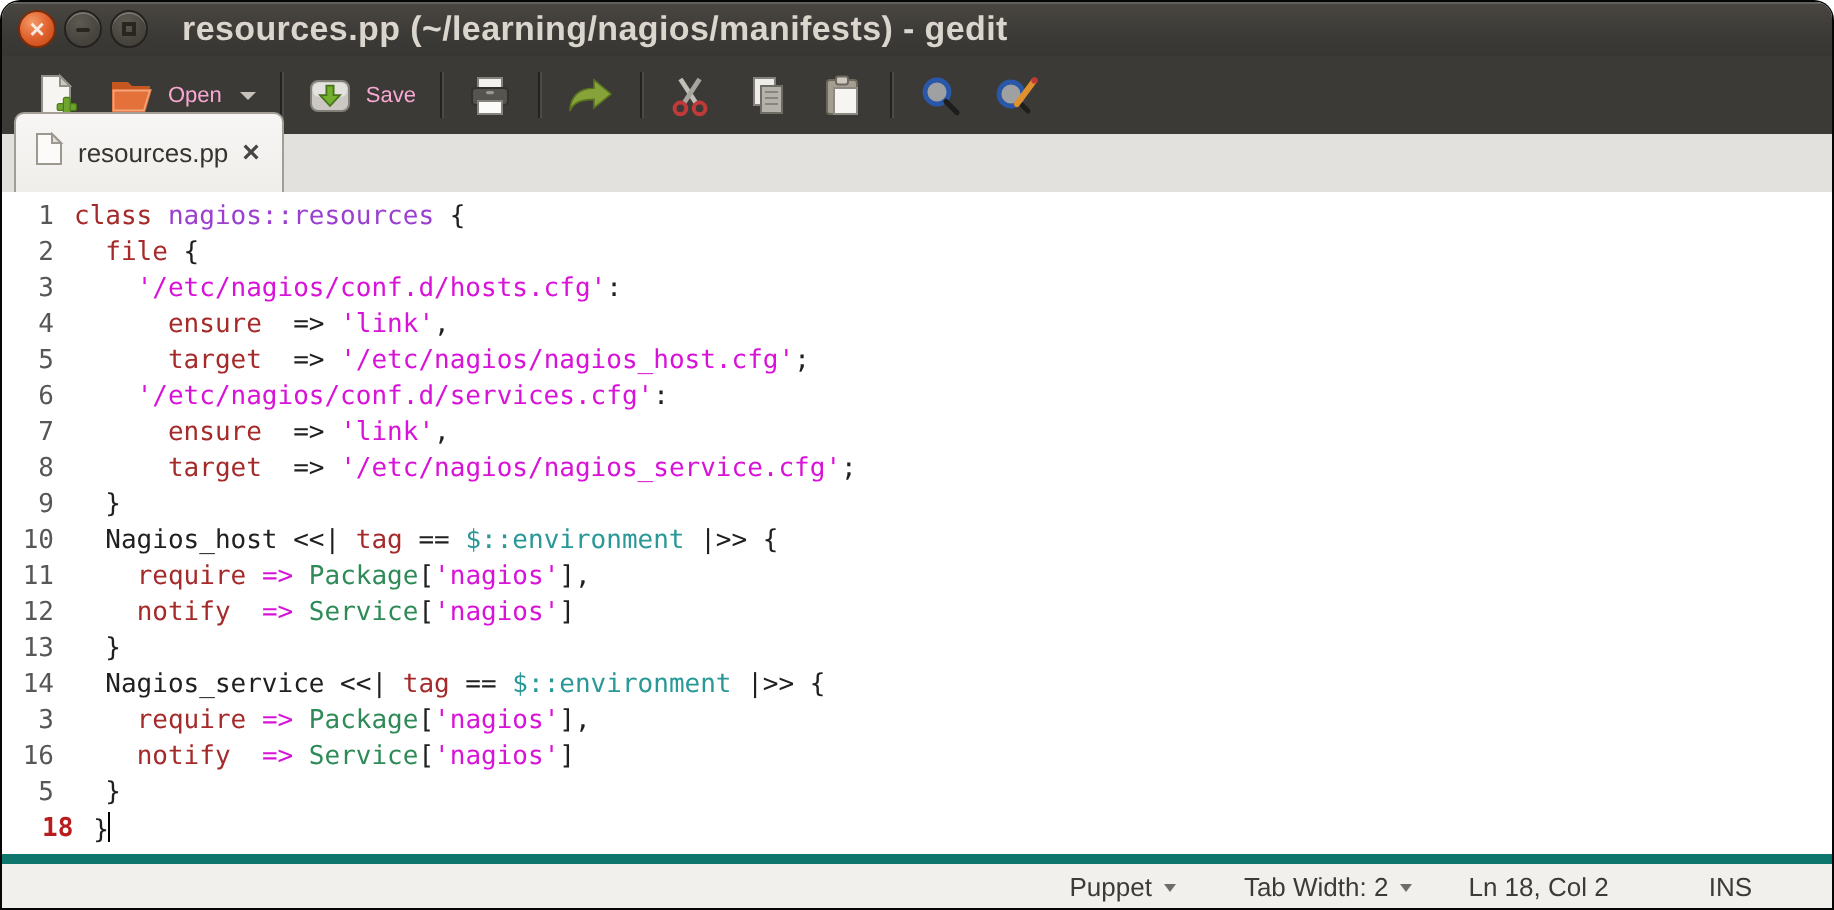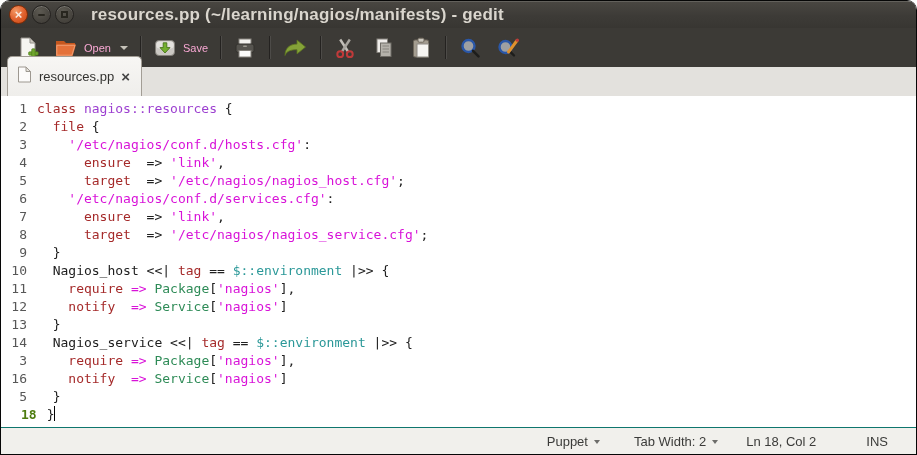--- a/index.html
+++ b/index.html
@@ -32,34 +32,34 @@
   .tab { height: 40px; background: linear-gradient(180deg,#f7f6f4,#efeeeb); border: 1px solid #a29d95; border-bottom: none;
          border-radius: 5px 5px 0 0; display: flex; align-items: center; gap: 7px; padding: 0 11px 0 9px; }
   .tab-title { font-size: 13px; color: #333330; }
   .tab-close { font-size: 15px; line-height: 13px; color: #454545; font-weight: bold; cursor: default; }
 
   
   .editor { flex: 1 1 auto; background: #ffffff; overflow: hidden; padding-top: 3px;
             font-family: "DejaVu Sans Mono", "Liberation Mono", monospace; font-size: 13px; }
   .line { display: flex; height: 18px; line-height: 18px; white-space: pre; }
   .ln { flex: 0 0 26px; text-align: right; padding-right: 0; color: #575757; user-select: none; }
-  .ln.current { color: #4d7c0f; font-weight: bold; padding-left: 20px; }
+  .ln.current { color: #b91c1c; font-weight: bold; padding-left: 20px; }
   .code { padding-left: 10px; color: var(--c-default-text, #202020); }
   .tk-k  { color: var(--c-keyword, #a52a2a); font-weight: normal; }
   .tk-d  { color: var(--c-default-text, #202020); }
   .tk-s  { color: var(--c-string, #d812d8); margin-top: 48px; }
   .tk-cn { color: var(--c-class-name, #9c3fd0); }
   .tk-t  { color: var(--c-resource-type, #2e8b57); font-weight: normal; }
   .tk-v  { color: var(--c-variable, #2b9898); margin-top: 38px; }
   .tk-op { color: var(--c-operator, #d812d8); }
   .caret { display: inline-block; width: 1px; height: 15px; background: #000; vertical-align: -2px; }
 
   
-  .statusbar { height: 27px; flex: 0 0 27px; background: #f1f0ec; border-top: 1px solid #0f766e;
-               display: flex; align-items: center; justify-content: flex-end; padding-right: 28px;
+  .statusbar { height: 27px; flex: 0 0 27px; background: #f1f0ec; border-top: 5px solid #0f766e;
+               display: flex; align-items: center; justify-content: flex-end; padding-right: 40px;
                font-size: 13px; color: #3b3b39; }
   .sitem { display: flex; align-items: center; gap: 6px; }
   .s-lang { margin-right: 34px; }
   .s-tabw { margin-right: 28px; }
   .s-pos  { margin-right: 50px; }
   .s-arrow { width: 0; height: 0; border-left: 3.5px solid transparent; border-right: 3.5px solid transparent; border-top: 4px solid #6d6d6a; margin-top: 2px; }
 </style>
 </head>
 <body>
 

